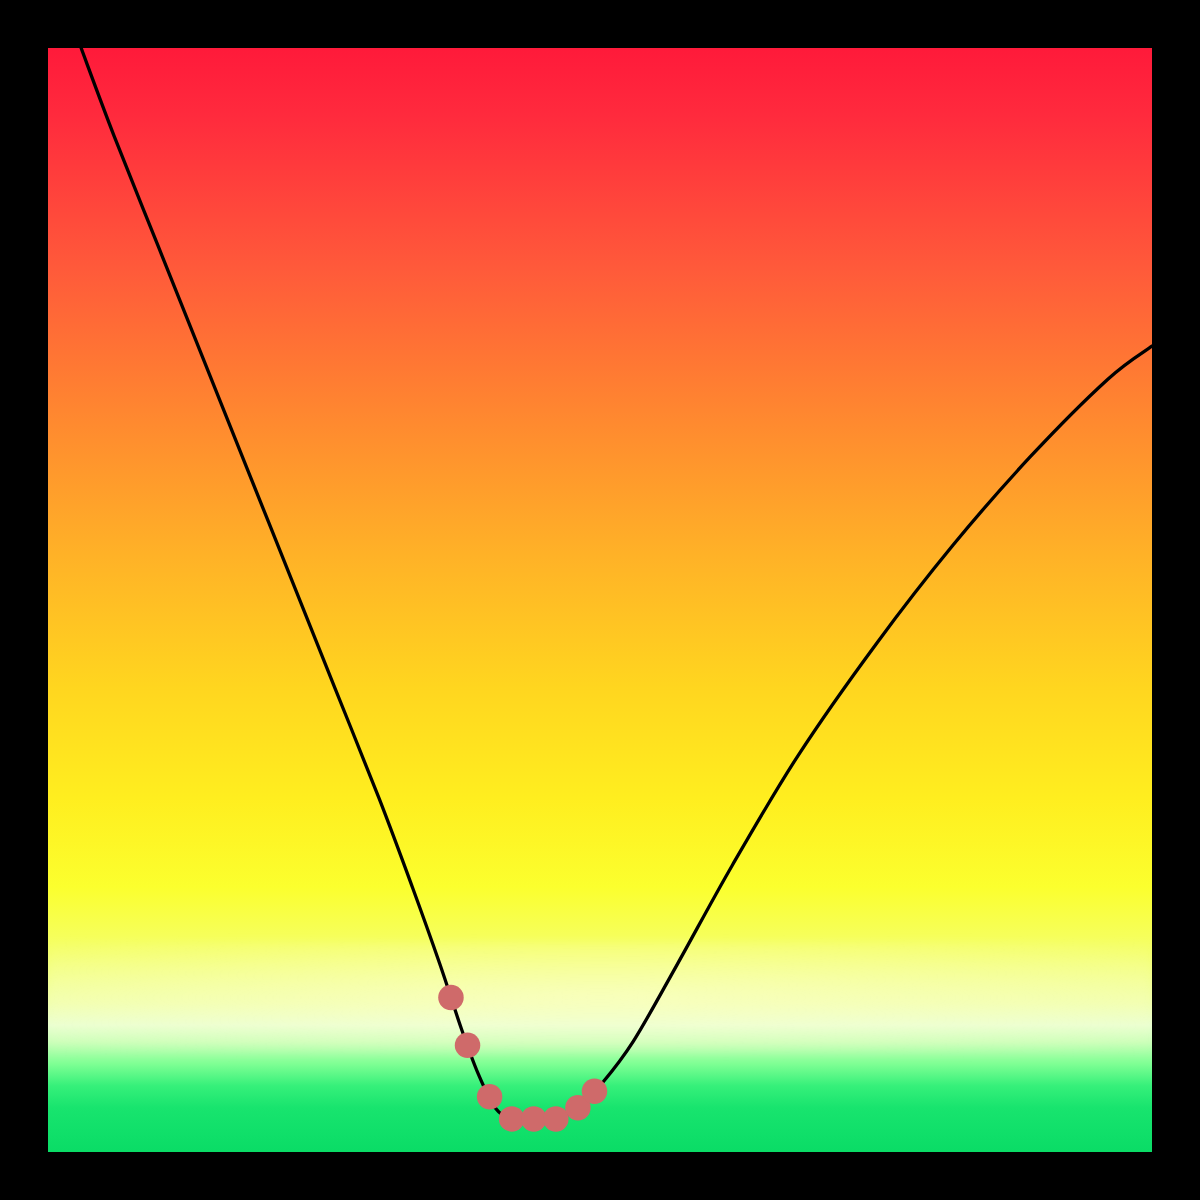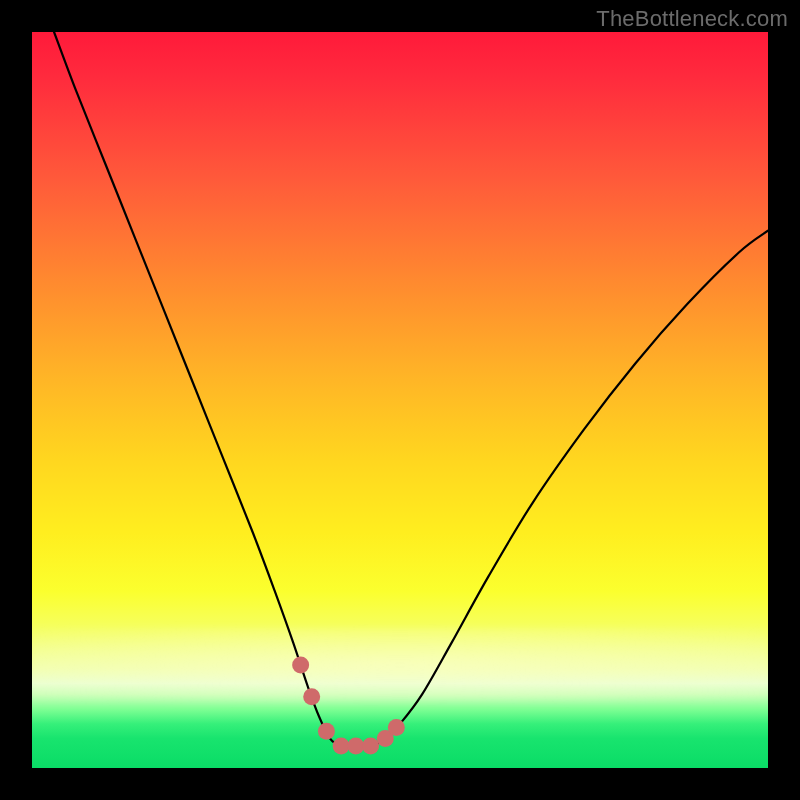--- a/index.html
+++ b/index.html
@@ -75,21 +75,20 @@
     font-size: 22px;
     letter-spacing: 0.2px;
     user-select: none;
   }
 </style>
 </head>
 <body>
 
 <div class="frame">
 
-  <div class="watermark">TheBottleneck.com</div>
 
   <div class="plot-area">
     <div class="gradient"></div>
     <div class="glow-band"></div>
 
     <svg class="curve" viewBox="0 0 736 736" preserveAspectRatio="none">
       <path id="curve-path" fill="none" stroke="#000000" stroke-width="2.2" stroke-linecap="round" d="M 22.08 0.00 C 25.76 9.81, 35.57 36.80, 44.16 58.88 C 52.75 80.96, 63.79 107.95, 73.60 132.48 C 83.41 157.01, 93.23 181.55, 103.04 206.08 C 112.85 230.61, 122.67 255.15, 132.48 279.68 C 142.29 304.21, 152.11 328.75, 161.92 353.28 C 171.73 377.81, 181.55 402.35, 191.36 426.88 C 201.17 451.41, 212.21 478.40, 220.80 500.48 C 229.39 522.56, 236.13 540.96, 242.88 559.36 C 249.63 577.76, 255.76 594.93, 261.28 610.88 C 266.80 626.83, 271.71 642.77, 276.00 655.04 C 280.29 667.31, 283.36 675.89, 287.04 684.48 C 290.72 693.07, 294.40 701.65, 298.08 706.56 C 301.76 711.47, 304.83 712.69, 309.12 713.92 C 313.41 715.15, 318.93 713.92, 323.84 713.92 C 328.75 713.92, 333.65 715.15, 338.56 713.92 C 343.47 712.69, 348.37 710.24, 353.28 706.56 C 358.19 702.88, 361.87 699.20, 368.00 691.84 C 374.13 684.48, 381.49 675.89, 390.08 662.40 C 398.67 648.91, 408.48 630.51, 419.52 610.88 C 430.56 591.25, 442.83 567.95, 456.32 544.64 C 469.81 521.33, 484.53 495.57, 500.48 471.04 C 516.43 446.51, 534.83 420.75, 552.00 397.44 C 569.17 374.13, 586.35 352.05, 603.52 331.20 C 620.69 310.35, 637.87 290.72, 655.04 272.32 C 672.21 253.92, 693.07 233.07, 706.56 220.80 C 720.05 208.53, 731.09 202.40, 736.00 198.72"></path>
       <g id="markers">
           <circle cx="268.64" cy="632.96" r="8.5" fill="#cf6a6a" stroke="#b85757" stroke-width="0"></circle>
           <circle cx="279.68" cy="664.85" r="8.5" fill="#cf6a6a" stroke="#b85757" stroke-width="0"></circle>

